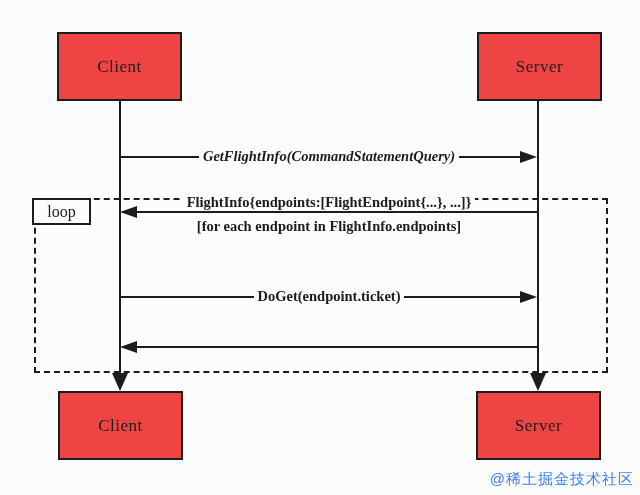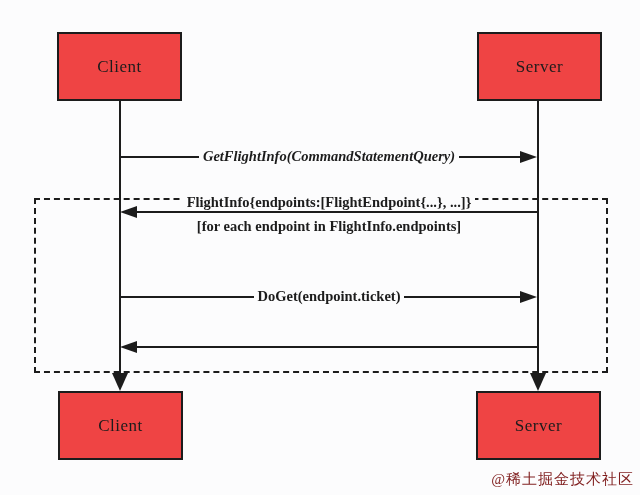--- a/index.html
+++ b/index.html
@@ -122,22 +122,22 @@
   .label-flightinfo    { top: 194px; }
   .label-guard         { top: 218px; }
   .label-doget         { top: 288px; }
   .label-stream        { top: 338px; }
 
   
   .watermark {
     position: absolute;
     right: 6px; top: 470px;
     font-size: 15px;
-    color: #7f1d1d;
-    font-family: Liberation Serif, serif;
+    color: #3b82f6;
+    font-family: Liberation Sans, sans-serif;
     letter-spacing: 1px;
     z-index: 7;
   }
 </style>
 </head>
 <body>
 
 <div class="stage">
 
   <div class="loop-fragment"></div>
@@ -156,20 +156,23 @@
   <div class="msg-label label-flightinfo">
     <span>FlightInfo{endpoints:[FlightEndpoint{...}, ...]}</span>
   </div>
   <div class="msg-label label-guard">
     <span>[for each endpoint in FlightInfo.endpoints]</span>
   </div>
   <div class="msg-label label-doget">
     <span>DoGet(endpoint.ticket)</span>
   </div>
 
+  <div class="loop-operator">
+    <span>loop</span>
+  </div>
 
   <div class="arrow-right head-getflightinfo"></div>
   <div class="arrow-left head-flightinfo"></div>
   <div class="arrow-right head-doget"></div>
   <div class="arrow-left head-stream"></div>
 
   <div class="arrow-down arrow-down-client"></div>
   <div class="arrow-down arrow-down-server"></div>
 
   <div class="actor-box box-client-top">

